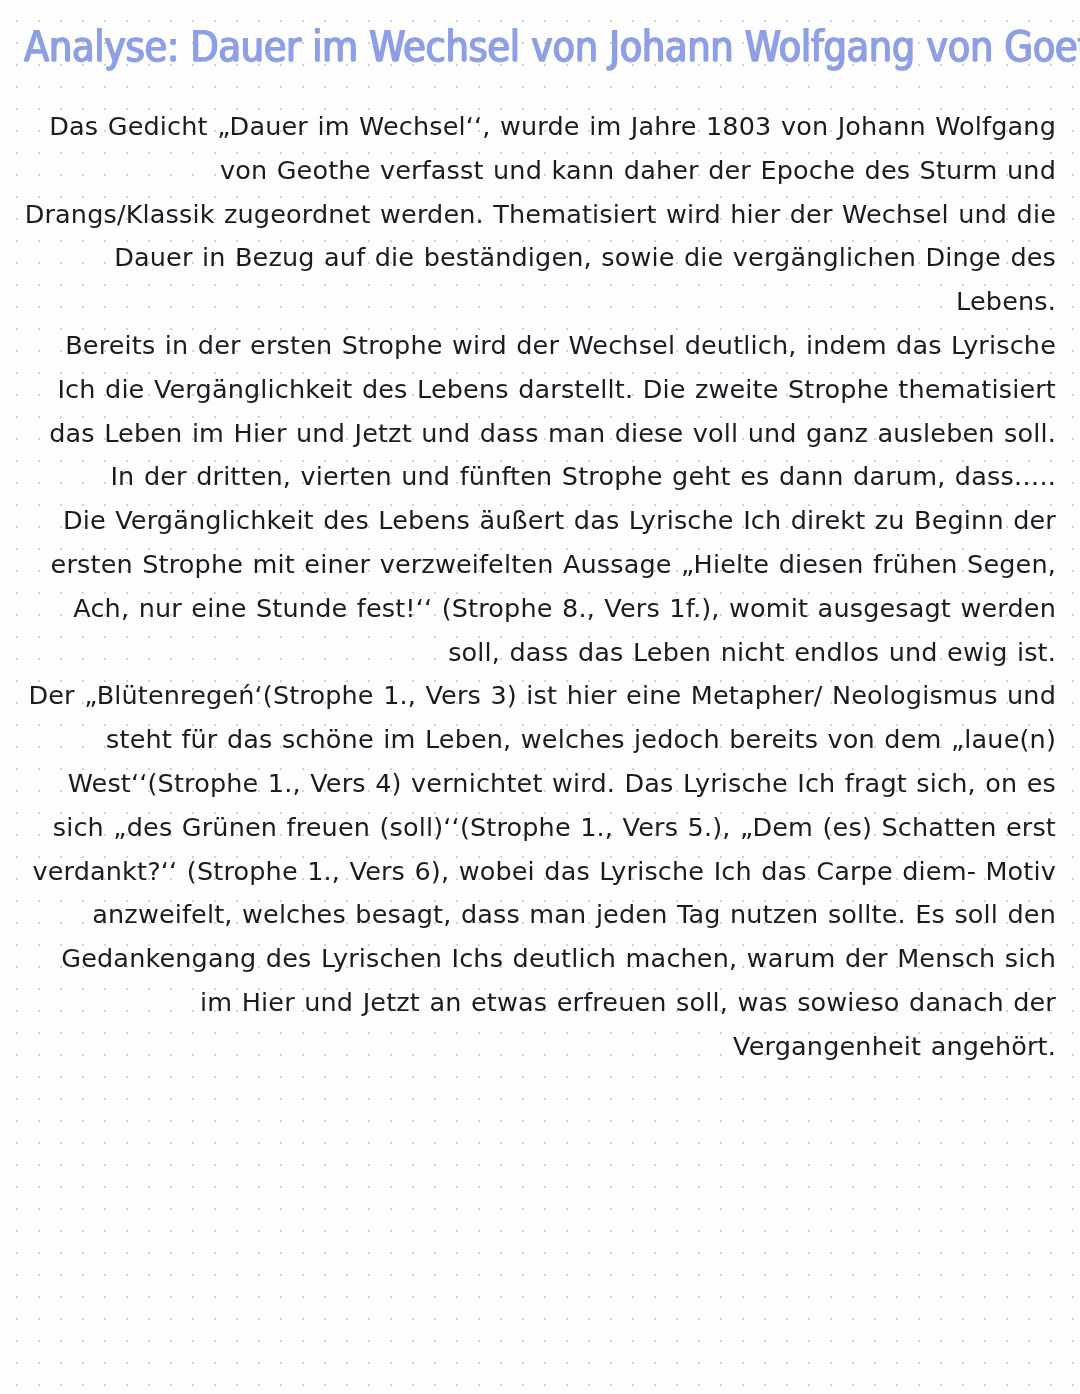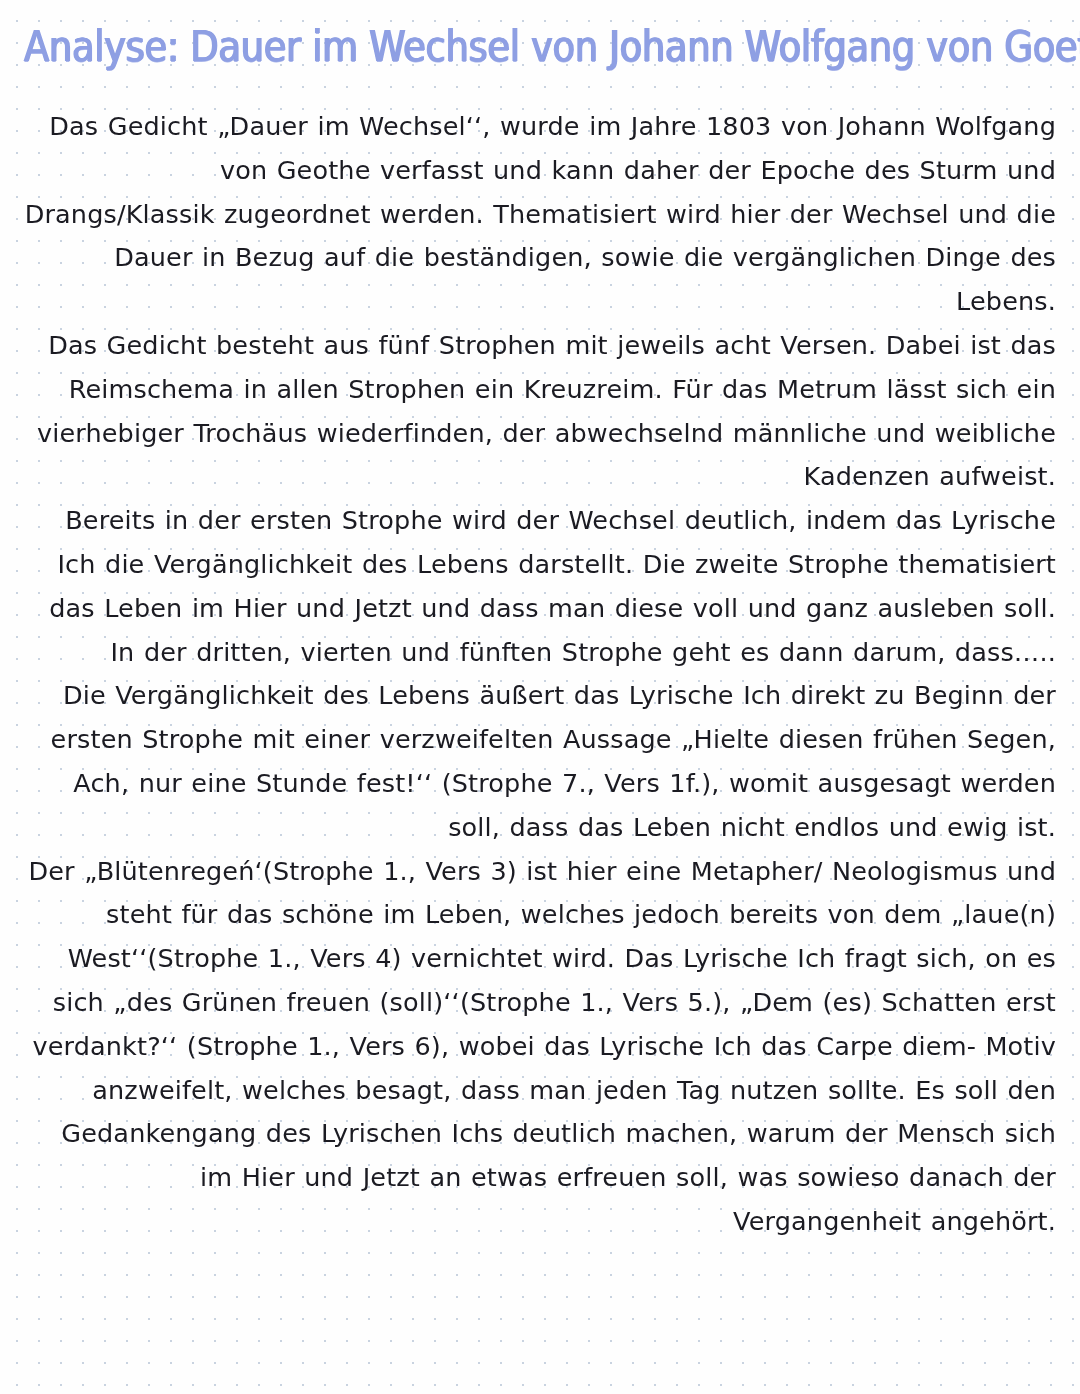--- a/index.html
+++ b/index.html
@@ -63,19 +63,18 @@
 <body>
 
 <div id="paper"></div>
 
 <div id="content">
 
   <h1 id="doc-title">Analyse: Dauer im Wechsel von Johann Wolfgang von Goethe</h1>
 
   <div class="body-text">
     <p class="para">Das Gedicht „Dauer im Wechsel‘‘, wurde im Jahre 1803 von Johann Wolfgang von Geothe verfasst und kann daher der Epoche des Sturm und Drangs/Klassik zugeordnet werden. Thematisiert wird hier der Wechsel und die Dauer in Bezug auf die beständigen, sowie die vergänglichen Dinge des Lebens.</p>
-    <p class="para">Das Gedicht besteht aus fünf Strophen mit jeweils acht Versen. Dabei ist das Reimschema in allen Strophen ein Kreuzreim. Für das Metrum lässt sich ein vierhebiger Trochäus wiederfinden, der abwechselnd männliche und weibliche Kadenzen aufweist.</p>
     <p class="para">Bereits in der ersten Strophe wird der Wechsel deutlich, indem das Lyrische Ich die Vergänglichkeit des Lebens darstellt. Die zweite Strophe thematisiert das Leben im Hier und Jetzt und dass man diese voll und ganz ausleben soll. In der dritten, vierten und fünften Strophe geht es dann darum, dass…..</p>
-    <p class="para">Die Vergänglichkeit des Lebens äußert das Lyrische Ich direkt zu Beginn der ersten Strophe mit einer verzweifelten Aussage „Hielte diesen frühen Segen, Ach, nur eine Stunde fest!‘‘ (Strophe 7., Vers 1f.), womit ausgesagt werden soll, dass das Leben nicht endlos und ewig ist.</p>
+    <p class="para">Die Vergänglichkeit des Lebens äußert das Lyrische Ich direkt zu Beginn der ersten Strophe mit einer verzweifelten Aussage „Hielte diesen frühen Segen, Ach, nur eine Stunde fest!‘‘ (Strophe 8., Vers 1f.), womit ausgesagt werden soll, dass das Leben nicht endlos und ewig ist.</p>
     <p class="para">Der „Blütenregeń‘(Strophe 1., Vers 3) ist hier eine Metapher/ Neologismus und steht für das schöne im Leben, welches jedoch bereits von dem „laue(n) West‘‘(Strophe 1., Vers 4) vernichtet wird. Das Lyrische Ich fragt sich, on es sich „des Grünen freuen (soll)‘‘(Strophe 1., Vers 5.), „Dem (es) Schatten erst verdankt?‘‘ (Strophe 1., Vers 6), wobei das Lyrische Ich das Carpe diem- Motiv anzweifelt, welches besagt, dass man jeden Tag nutzen sollte. Es soll den Gedankengang des Lyrischen Ichs deutlich machen, warum der Mensch sich im Hier und Jetzt an etwas erfreuen soll, was sowieso danach der Vergangenheit angehört.</p>
   </div>
 
 </div>
 
 </body></html>

